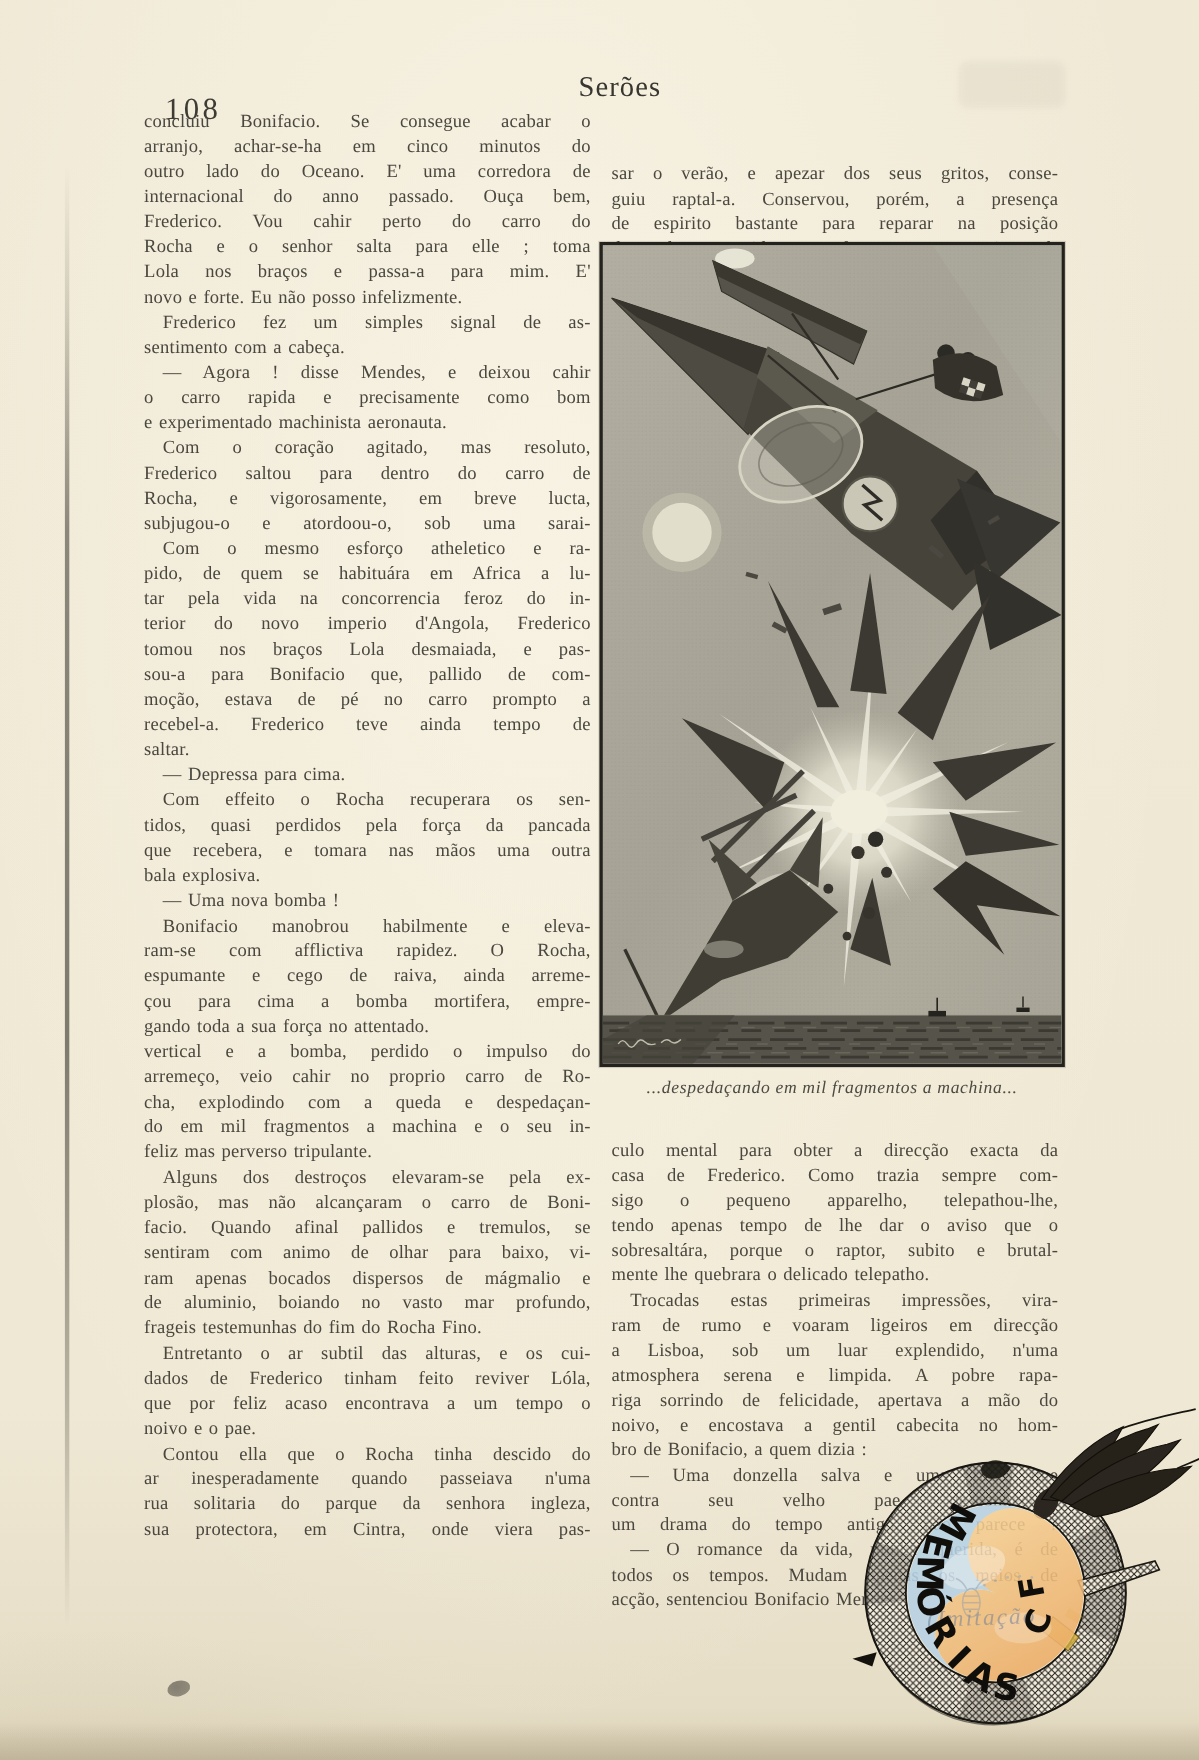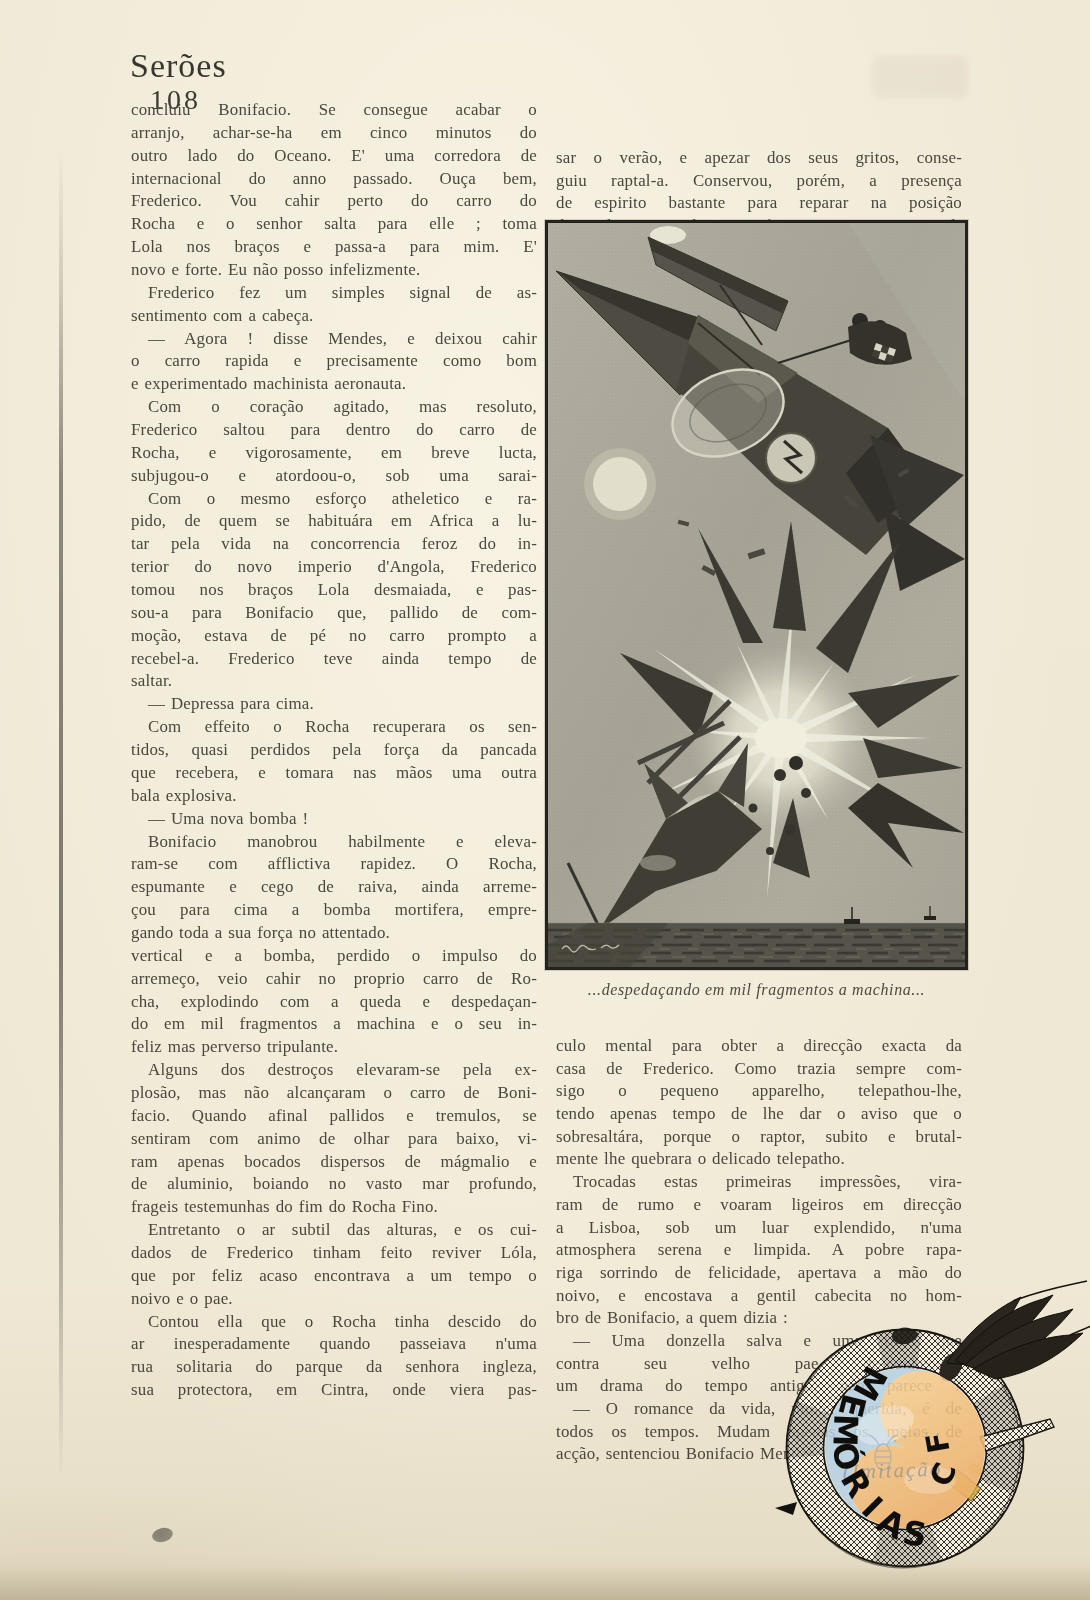--- a/index.html
+++ b/index.html
@@ -5,22 +5,22 @@
   html,body{margin:0;padding:0;}
   body{width:1090px;height:1600px;overflow:hidden;
        font-family:"Liberation Serif","DejaVu Serif",serif;}
   .page{position:relative;width:1090px;height:1600px;
         background:
           radial-gradient(ellipse at 45% 30%, rgba(255,252,240,.5), rgba(0,0,0,0) 70%),
           linear-gradient(180deg,#f0e9d6 0%,#efe8d4 80%,#e6ddc6 97%,#d9cfb4 100%);
         color:#49463e;}
   
   .pagenum{position:absolute;left:150px;top:52px;font-size:28px;letter-spacing:3px;color:#3d3b34;margin-top:32px;}
-  .title{position:absolute;left:130px;top:47px;width:833px;margin:0;
-         font-size:34px;font-weight:400;letter-spacing:1px;color:#38362f;}
+  .title{position:absolute;left:130px;top:47px;width:833px;margin:17px;text-align:center;
+         font-size:26px;font-weight:400;letter-spacing:1px;color:#38362f;}
   
   .col{position:absolute;width:406px;font-size:16.9px;letter-spacing:.2px;word-spacing:1.4px;color:#4a473f;}
   #colLeft{left:131px;top:99px;}
   #colRightTop{left:556px;top:99px;margin-top:48px;}
   #colRightBottom{left:556px;top:1035px;}
   .ln{height:22.86px;line-height:22.86px;text-align:justify;text-align-last:justify;white-space:nowrap;}
   #colRightTop .ln,#colRightBottom .ln{height:22.7px;line-height:22.7px;}
   .ln.end{text-align-last:left;}
   .ln.ind{text-indent:17px;}
   

